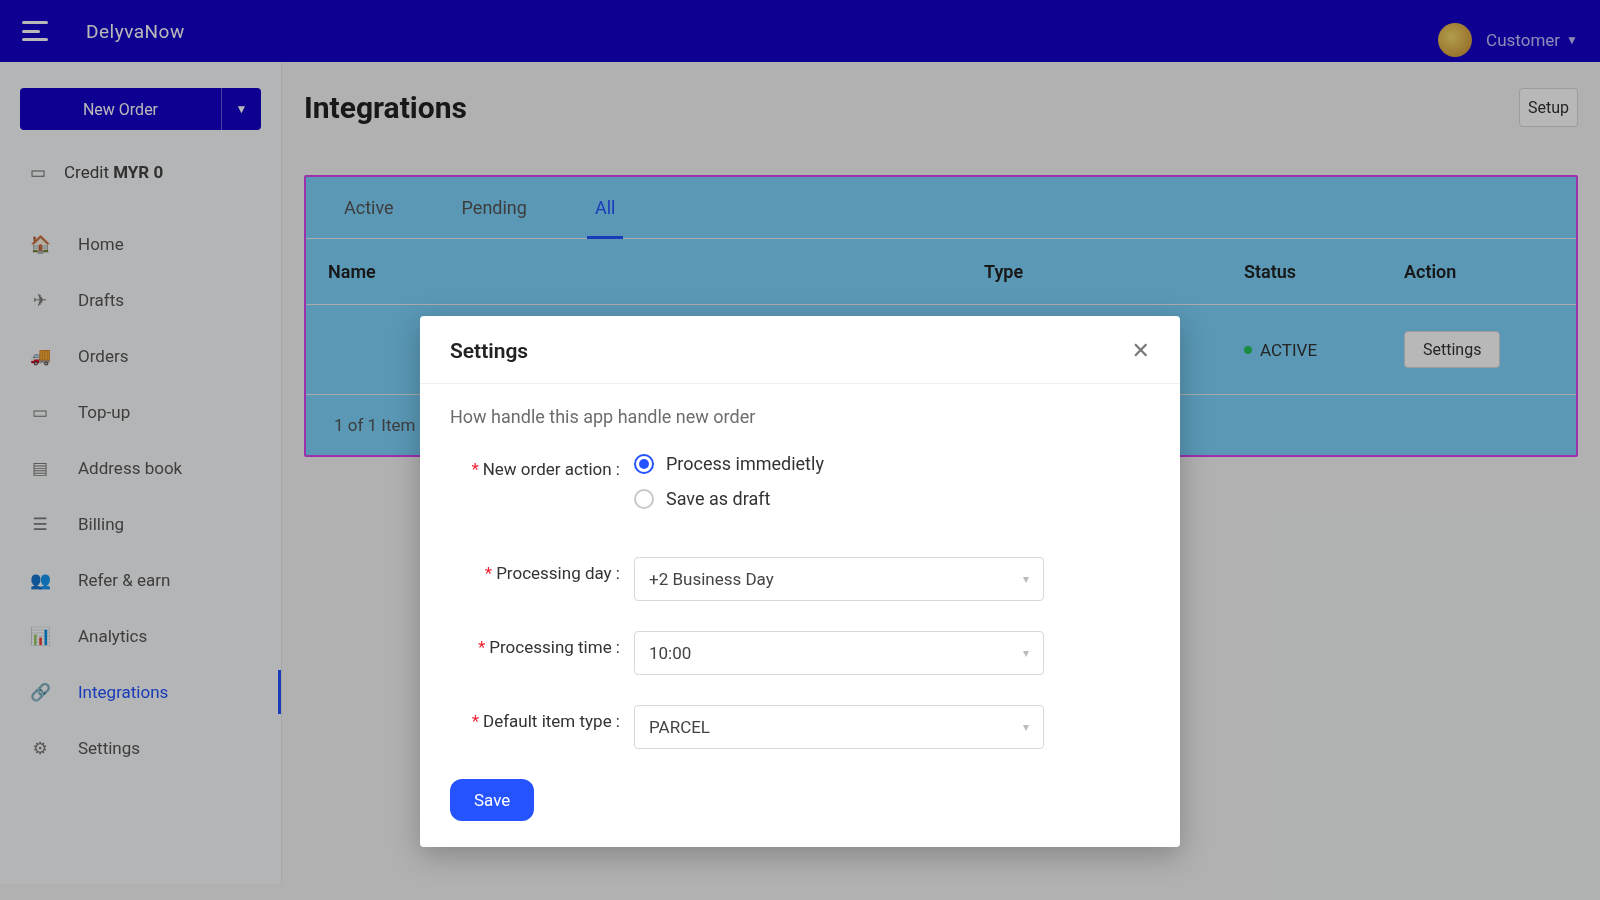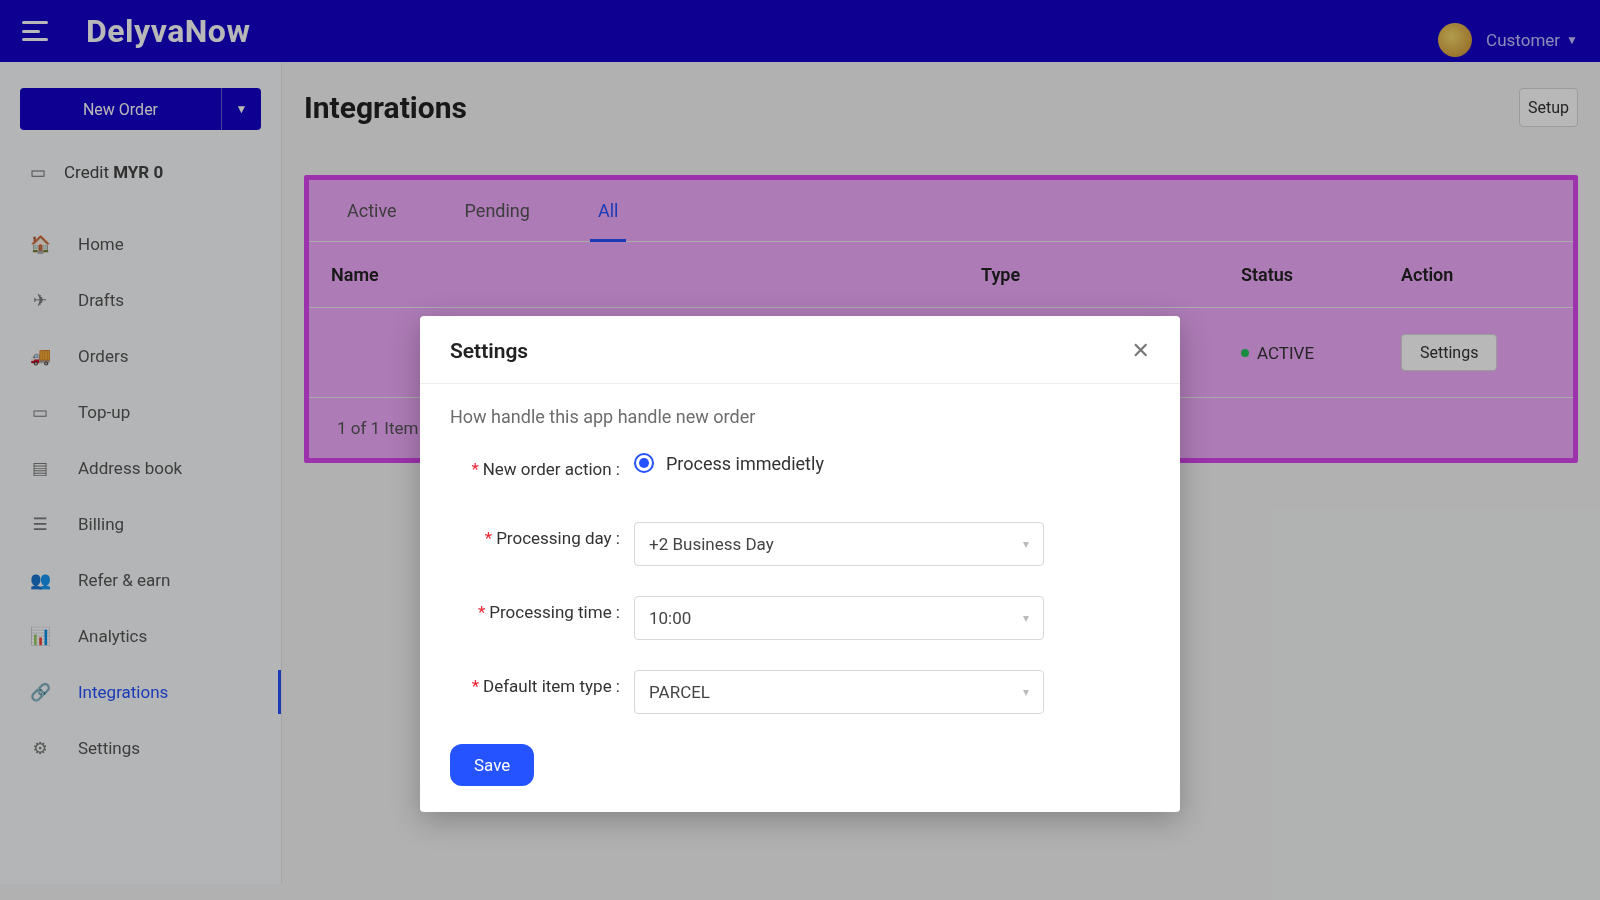--- a/index.html
+++ b/index.html
@@ -5,21 +5,21 @@
 * { margin:0; padding:0; box-sizing:border-box; font-family:-apple-system,BlinkMacSystemFont,"Segoe UI",Roboto,sans-serif; }
 body { width:1600px; height:900px; overflow:hidden; position:relative; background:#f5f6f7; }
 
 
 .topbar { height:62px; background:#1400c8; display:flex; align-items:center; padding:0 22px; color:#fff; position:relative; }
 .hamburger { width:26px; height:20px; display:flex; flex-direction:column; justify-content:space-between; cursor:pointer; margin-right:38px; }
 .hamburger span { height:3px; background:#fff; border-radius:2px; }
 .hamburger span:nth-child(1){width:100%;}
 .hamburger span:nth-child(2){width:70%;}
 .hamburger span:nth-child(3){width:100%;}
-.brand { font-size:32px; font-weight:700; letter-spacing:0.5px; }
+.brand { font-size:19px; font-weight:400; letter-spacing:0.5px; }
 .topbar-right { margin-left:auto; display:flex; align-items:center; gap:14px;margin-top:18px; }
 .avatar { width:34px; height:34px; border-radius:50%; background:radial-gradient(circle at 40% 40%,#f5d96b,#c98a2e); }
 .user-label { color:#c4c0ff; font-size:17px; }
 .chevron-down { color:#c4c0ff; font-size:12px; margin-left:6px; }
 
 
 .sidebar { position:absolute; top:62px; left:0; width:282px; bottom:16px; background:#fafbfc; border-right:1px solid #e6e6e6; padding:26px 20px; }
 .new-order-wrap { display:flex; height:42px; margin-bottom:20px; }
 .new-order-btn { flex:1; background:#1400c8; color:#fff; border:none; border-radius:4px 0 0 4px; font-size:16px; cursor:pointer; }
 .new-order-split { width:40px; background:#1400c8; border:none; border-left:1px solid rgba(255,255,255,0.35); border-radius:0 4px 4px 0; color:#fff; display:flex; align-items:center; justify-content:center; cursor:pointer; font-size:12px; }
@@ -31,21 +31,21 @@
 .nav-item.active { color:#2453ff; }
 .nav-item.active .icon { color:#2453ff; }
 .nav-item.active::after { content:""; position:absolute; right:-20px; top:6px; bottom:6px; width:3px; background:#2453ff; }
 
 
 .main { position:absolute; top:62px; left:282px; right:0; bottom:0; padding:26px 22px; }
 .page-head { display:flex; align-items:center; justify-content:space-between; margin-bottom:24px; }
 .page-title { font-size:30px; font-weight:700; color:#222; }
 .setup-btn { background:#fff; border:1px solid #d7d7d7; border-radius:4px; padding:9px 8px; font-size:16px; color:#333; cursor:pointer; }
 
-.panel { background:#f0abfc; border:5px solid #d946ef; border-radius:2px;margin-top:48px; }
+.panel { background:#7dd3fc; border:2px solid #d946ef; border-radius:2px;margin-top:48px; }
 .tabs { display:flex; gap:60px; padding:0 34px; border-bottom:1px solid #eee; }
 .tab { padding:20px 4px; font-size:18px; color:#555; cursor:pointer; position:relative; }
 .tab.active { color:#2453ff; }
 .tab.active::after { content:""; position:absolute; left:-4px; right:-4px; bottom:-1px; height:3px; background:#2453ff; }
 
 .thead { display:flex; padding:22px 22px; font-size:18px; font-weight:600; color:#222; border-bottom:1px solid #eee; }
 .col-name { flex:1; }
 .col-type { width:260px; }
 .col-status { width:160px; }
 .col-action { width:150px; }
@@ -65,21 +65,21 @@
 .modal-close { font-size:22px; color:#777; cursor:pointer; background:none; border:none; }
 .modal-body { padding:22px 30px 26px; }
 .modal-desc { color:#6d6d6d; font-size:18px; margin-bottom:26px; }
 
 .form-row { display:flex; align-items:flex-start; margin-bottom:34px; }
 .form-row.compact { margin-bottom:30px; }
 .form-label { width:178px; text-align:right; padding-right:8px; color:#333; font-size:17px; padding-top:6px; }
 .req { color:#e23; margin-right:4px; }
 .form-control-area { flex:1; padding-left:6px; }
 
-.radio-row { display:flex; align-items:flex-start; gap:12px; margin-bottom:14px; font-size:18px; color:#333; cursor:pointer; }
+.radio-row { display:flex; align-items:flex-end; gap:12px; margin-bottom:14px; font-size:18px; color:#333; cursor:pointer; }
 .radio-outer { width:20px; height:20px; border-radius:50%; border:2px solid #c8c8c8; display:flex; align-items:center; justify-content:center; }
 .radio-row.selected .radio-outer { border-color:#2453ff; }
 .radio-inner { width:10px; height:10px; border-radius:50%; background:#2453ff; display:none; }
 .radio-row.selected .radio-inner { display:block; }
 
 .select-box { width:410px; height:44px; border:1px solid #d7d7d7; border-radius:4px; display:flex; align-items:center; justify-content:space-between; padding:0 14px; font-size:17px; color:#444; cursor:pointer; background:#fff; }
 .select-chevron { color:#bbb; font-size:12px; }
 
 .save-btn { background:#2453ff; color:#fff; border:none; border-radius:12px; padding:11px 24px; font-size:17px; cursor:pointer; }
 </style>
@@ -208,20 +208,24 @@
 
     <div class="form-row">
       <div class="form-label"><span class="req">*</span><span>New order action</span> :</div>
       <div class="form-control-area">
         <div class="radio-row selected">
           <span class="radio-outer">
               <span class="radio-inner"></span>
             </span>
           <span>Process immedietly</span>
         </div>
+        <div class="radio-row">
+          <span class="radio-outer"></span>
+          <span>Save as draft</span>
+        </div>
       </div>
     </div>
 
     <div class="form-row compact">
       <div class="form-label"><span class="req">*</span><span>Processing day</span> :</div>
       <div class="form-control-area">
         <div class="select-box">
           <span>+2 Business Day</span>
           <span class="select-chevron">▾</span>
         </div>

